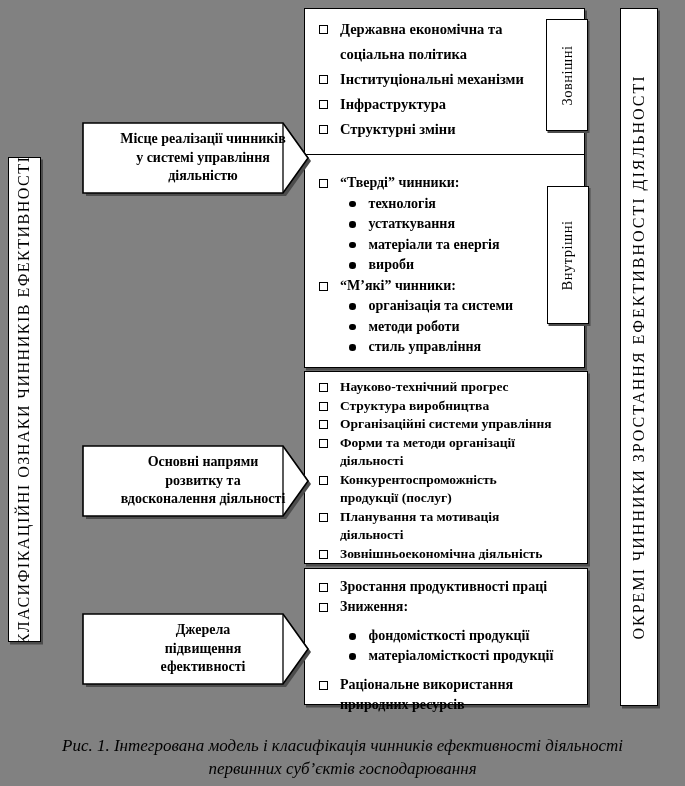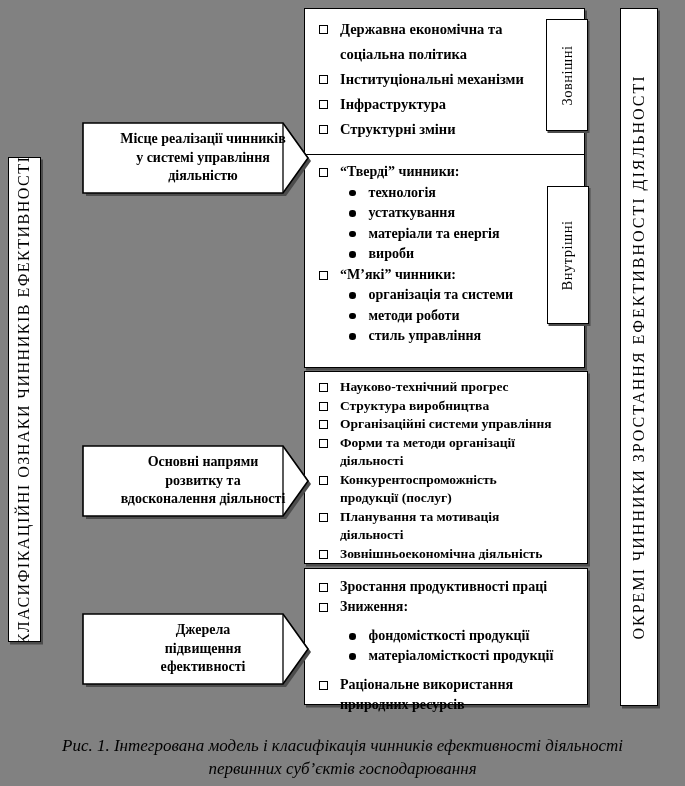--- a/index.html
+++ b/index.html
@@ -20,21 +20,21 @@
   #left-bar .vtext{font-size:16px;letter-spacing:1.5px;}
   #right-bar .vtext{font-size:16px;letter-spacing:2px;}
   
   .side-label{display:flex;align-items:center;justify-content:center;box-shadow:1.5px 2px 0 #4c4c4c;}
   #label-external{left:546px;top:19px;width:42px;height:112px;}
   #label-internal{left:547px;top:186px;width:42px;height:138px;}
   .side-label .vtext{font-size:14.5px;letter-spacing:.5px;}
   
   .content-box{padding:8px 6px 0 14px;}
   #cbox0{left:304px;top:8px;width:281px;height:147px;}
-  #cbox1{left:304px;top:154px;width:281px;height:214px;padding-top:7px;}
+  #cbox1{left:304px;top:154px;width:281px;height:214px;padding-top:18px;}
   #cbox2{left:304px;top:371px;width:284px;height:193px;padding-top:6px;}
   #cbox3{left:304px;top:568px;width:284px;height:137px;}
   .item{display:flex;align-items:flex-start;}
   .txt{white-space:pre-line;font-weight:bold;}
   .b1 .txt{font-size:14.5px;line-height:25px;}
   .b2 .txt{font-size:14px;line-height:20.5px;}
   .b3 .txt{font-size:13.5px;line-height:18.5px;}
   .b4 .txt{font-size:14px;line-height:20px;}
   .blt{flex:0 0 auto;margin-right:12px;box-sizing:border-box;}
   .bullet-square .blt{width:9px;height:9px;border:1.7px solid #000;background:#fff;}

